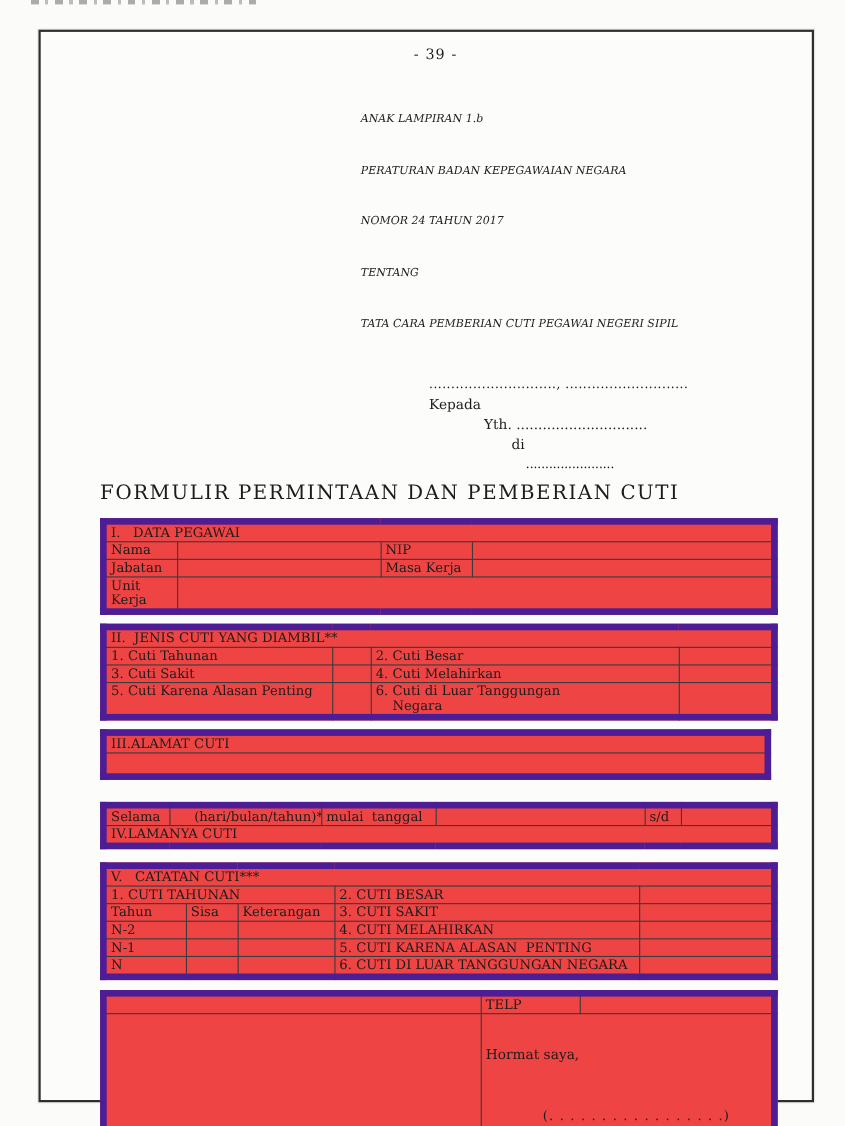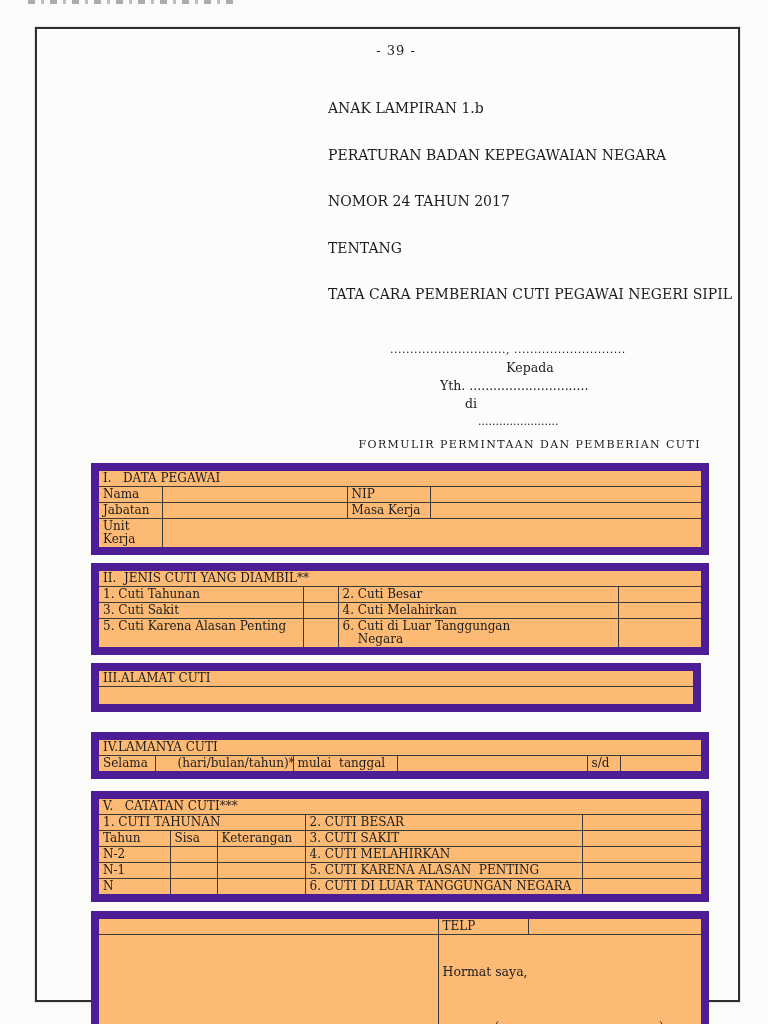--- a/index.html
+++ b/index.html
@@ -15,32 +15,32 @@
     background:repeating-linear-gradient(90deg,#6a6a6a 0 7px,transparent 7px 13px,#8a8a8a 13px 16px,transparent 16px 22px);
     opacity:.55;
   }
   .page {
     position:absolute; left:35px; top:27px; width:701px; height:971px;
     border:2px solid #2e2e2e; background:#fcfcfb;
     box-shadow:0 0 0 1px #e3e3e0;
   }
   .content { margin-left:54px; width:610px; }
   .pagenum { text-align:center; margin-top:14px; font-size:13px; letter-spacing:1px; }
-  .lawhead { margin-left:237px; margin-top:12px; font-size:14px; line-height:15.5px; white-space:pre; }
+  .lawhead { margin-left:237px; margin-top:12px; font-size:10px; line-height:15.5px; white-space:pre;font-style:italic; }
   .addr { margin-left:299px; margin-top:7px; width:280px; font-size:12.5px; line-height:18px; }
   .addr .dotline { font-size:11px; letter-spacing:.5px; white-space:pre; }
-  .addr .kepada { text-align:center; }
+  .addr .kepada { text-align:left; }
   .addr .yth { margin-left:50px; }
   .addr .di  { margin-left:75px; }
   .addr .dots{ margin-left:88px; font-size:11px; }
-  .formtitle { text-align:right; margin-top:7px; font-size:11px; letter-spacing:1.4px; font-weight:500; }
+  .formtitle { text-align:left; margin-top:7px; font-size:18px; letter-spacing:1.4px; font-weight:500; }
 
   table.tbl {
     width:610px; border-collapse:collapse; table-layout:fixed;
-    border:8px solid #4c1d95; background:#fdba74;padding-left:20px;
+    border:6px solid #4c1d95; background:#ef4444;padding-left:20px;
   }
   table.tbl td {
     border:1px solid #3b3b3b; font-size:12px; line-height:13px;
     padding:1px 4px; vertical-align:top; white-space:pre-wrap; overflow:hidden;
   }
   td.sechead { font-size:12.5px; }
   .mt8 { margin-top:8px; } .mt10{ margin-top:12px; } .mt12{ margin-top:12px; } .mt20{ margin-top:20px; } .mt9{ margin-top:9px; }
 
   .sigcell .hormat { margin-top:3px; font-size:12.5px; }
   .sigcell .signline { margin-top:17px; padding-left:52px; font-size:12px; letter-spacing:1px; }
@@ -150,31 +150,31 @@
     <table class="tbl mt20">
       <colgroup>
           <col style="width:60px">
           <col style="width:138px">
           <col style="width:104px">
           <col style="width:190px">
           <col style="width:33px">
           <col style="width:85px">
         </colgroup>
       <tbody>
-          <tr style="height:15px">
-            <td class="sechead" colspan="6">IV.LAMANYA CUTI</td>
-          </tr>
-      <tr style="height:16px">
+          <tr style="height:16px">
         <td>Selama</td>
         <td style="padding-left:22px">(hari/bulan/tahun)*</td>
         <td>mulai  tanggal</td>
         <td></td>
         <td>s/d</td>
         <td></td>
       </tr>
+      <tr style="height:15px">
+            <td class="sechead" colspan="6">IV.LAMANYA CUTI</td>
+          </tr>
     </tbody>
       </table>
 
     <table class="tbl mt10">
       <colgroup>
           <col style="width:75px">
           <col style="width:47px">
           <col style="width:88px">
           <col style="width:277px">
           <col style="width:123px">

